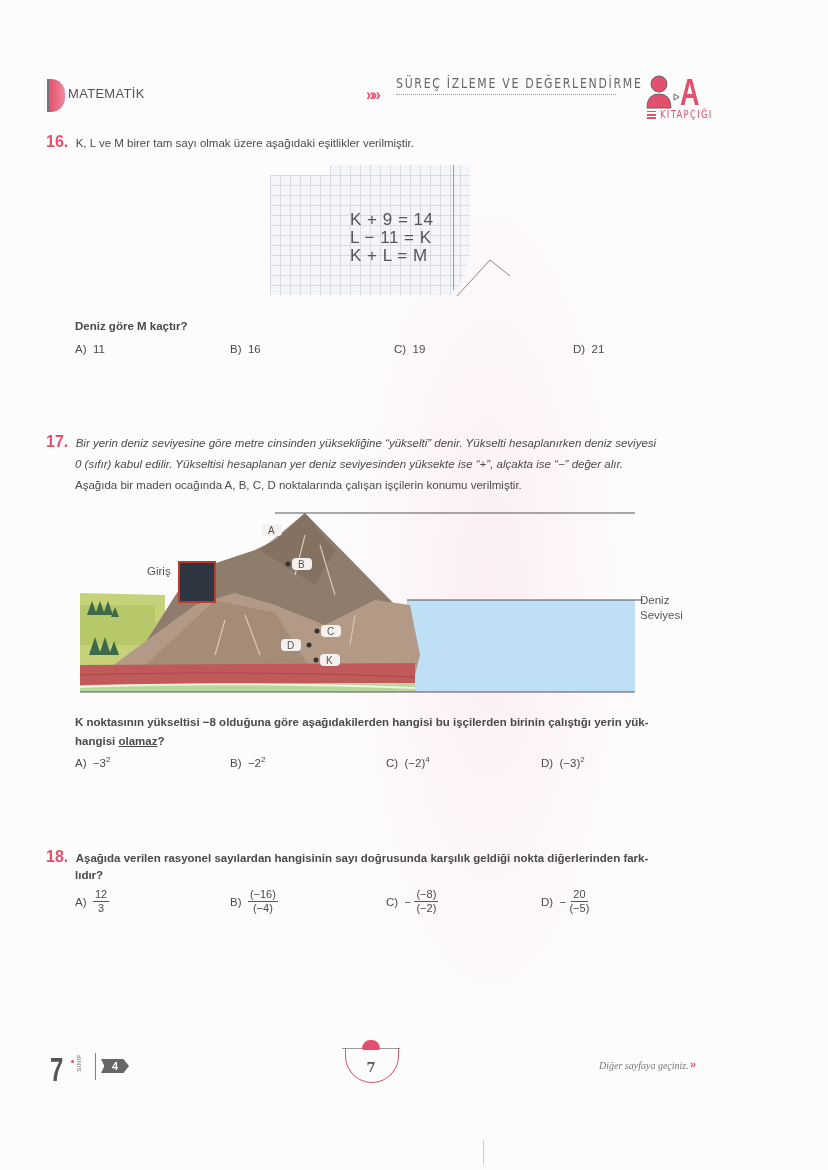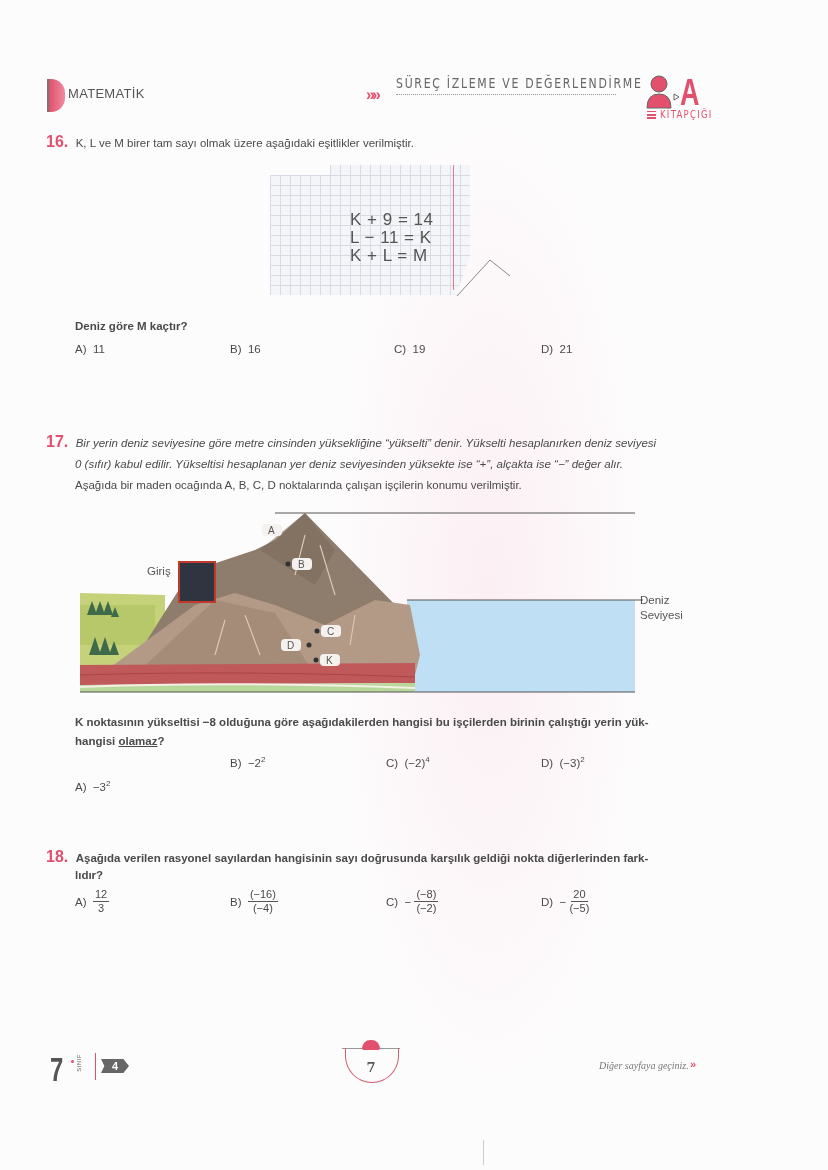--- a/index.html
+++ b/index.html
@@ -113,21 +113,21 @@
   <path d="M5 42 L38 6 L58 22" fill="none" stroke="#888" stroke-width="1"></path>
 </svg>
 <div class="abs eq" style="top:210px;">K + 9 = 14</div>
 <div class="abs eq" style="top:228px;">L − 11 = K</div>
 <div class="abs eq" style="top:246px;">K + L = M</div>
 
 <div class="abs txt bold" style="left:75px;top:320px;">Deniz göre M kaçtır?</div>
 <div class="abs opt" style="left:75px;top:343px;"><span>A)</span>&nbsp;&nbsp;<span>11</span></div>
 <div class="abs opt" style="left:230px;top:343px;"><span>B)</span>&nbsp;&nbsp;<span>16</span></div>
 <div class="abs opt" style="left:386px;top:343px;margin-left:8px;"><span>C)</span>&nbsp;&nbsp;<span>19</span></div>
-<div class="abs opt" style="left:541px;top:343px;"><span>D)</span>&nbsp;&nbsp;<span>21</span></div>
+<div class="abs opt" style="left:573px;top:343px;"><span>D)</span>&nbsp;&nbsp;<span>21</span></div>
 
 <div class="abs" style="left:46px;top:433px;">
   <span class="qnum">17.</span>
   <span class="txt ital" style="margin-left:3px;">Bir yerin deniz seviyesine göre metre cinsinden yüksekliğine “yükselti” denir. Yükselti hesaplanırken deniz seviyesi</span>
 </div>
 <div class="abs txt ital" style="left:75px;top:458px;">0 (sıfır) kabul edilir. Yükseltisi hesaplanan yer deniz seviyesinden yüksekte ise “+”, alçakta ise “−” değer alır.</div>
 <div class="abs txt" style="left:75px;top:479px;">Aşağıda bir maden ocağında A, B, C, D noktalarında çalışan işçilerin konumu verilmiştir.</div>
 
 <svg class="abs" style="left:75px;top:505px;" width="640" height="195" viewBox="0 0 640 195">
 
@@ -191,21 +191,21 @@
       <text x="251" y="159">K</text>
   </g>
   <text x="565" y="99" font-size="11.5" fill="#555" font-family="Liberation Sans, sans-serif">Deniz</text>
   <text x="565" y="114" font-size="11.5" fill="#555" font-family="Liberation Sans, sans-serif">Seviyesi</text>
 </svg>
 
 <div class="abs txt bold" style="left:75px;top:716px;">K noktasının yükseltisi −8 olduğuna göre aşağıdakilerden hangisi bu işçilerden birinin çalıştığı yerin yük-</div>
 <div class="abs txt bold" style="left:75px;top:735px;">
   <span>hangisi </span><span style="text-decoration:underline;">olamaz</span><span>?</span>
 </div>
-<div class="abs opt" style="left:75px;top:755px;margin-top:24px;"><span>A)</span>&nbsp;&nbsp;<span>−3</span><sup>2</sup></div>
+<div class="abs opt" style="left:75px;top:755px;"><span>A)</span>&nbsp;&nbsp;<span>−3</span><sup>2</sup></div>
 <div class="abs opt" style="left:230px;top:755px;"><span>B)</span>&nbsp;&nbsp;<span>−2</span><sup>2</sup></div>
 <div class="abs opt" style="left:386px;top:755px;"><span>C)</span>&nbsp;&nbsp;<span>(−2)</span><sup>4</sup></div>
 <div class="abs opt" style="left:541px;top:755px;"><span>D)</span>&nbsp;&nbsp;<span>(−3)</span><sup>2</sup></div>
 
 <div class="abs" style="left:46px;top:848px;">
   <span class="qnum">18.</span>
   <span class="txt bold" style="margin-left:3px;">Aşağıda verilen rasyonel sayılardan hangisinin sayı doğrusunda karşılık geldiği nokta diğerlerinden fark-</span>
 </div>
 <div class="abs txt bold" style="left:75px;top:869px;">lıdır?</div>
 

